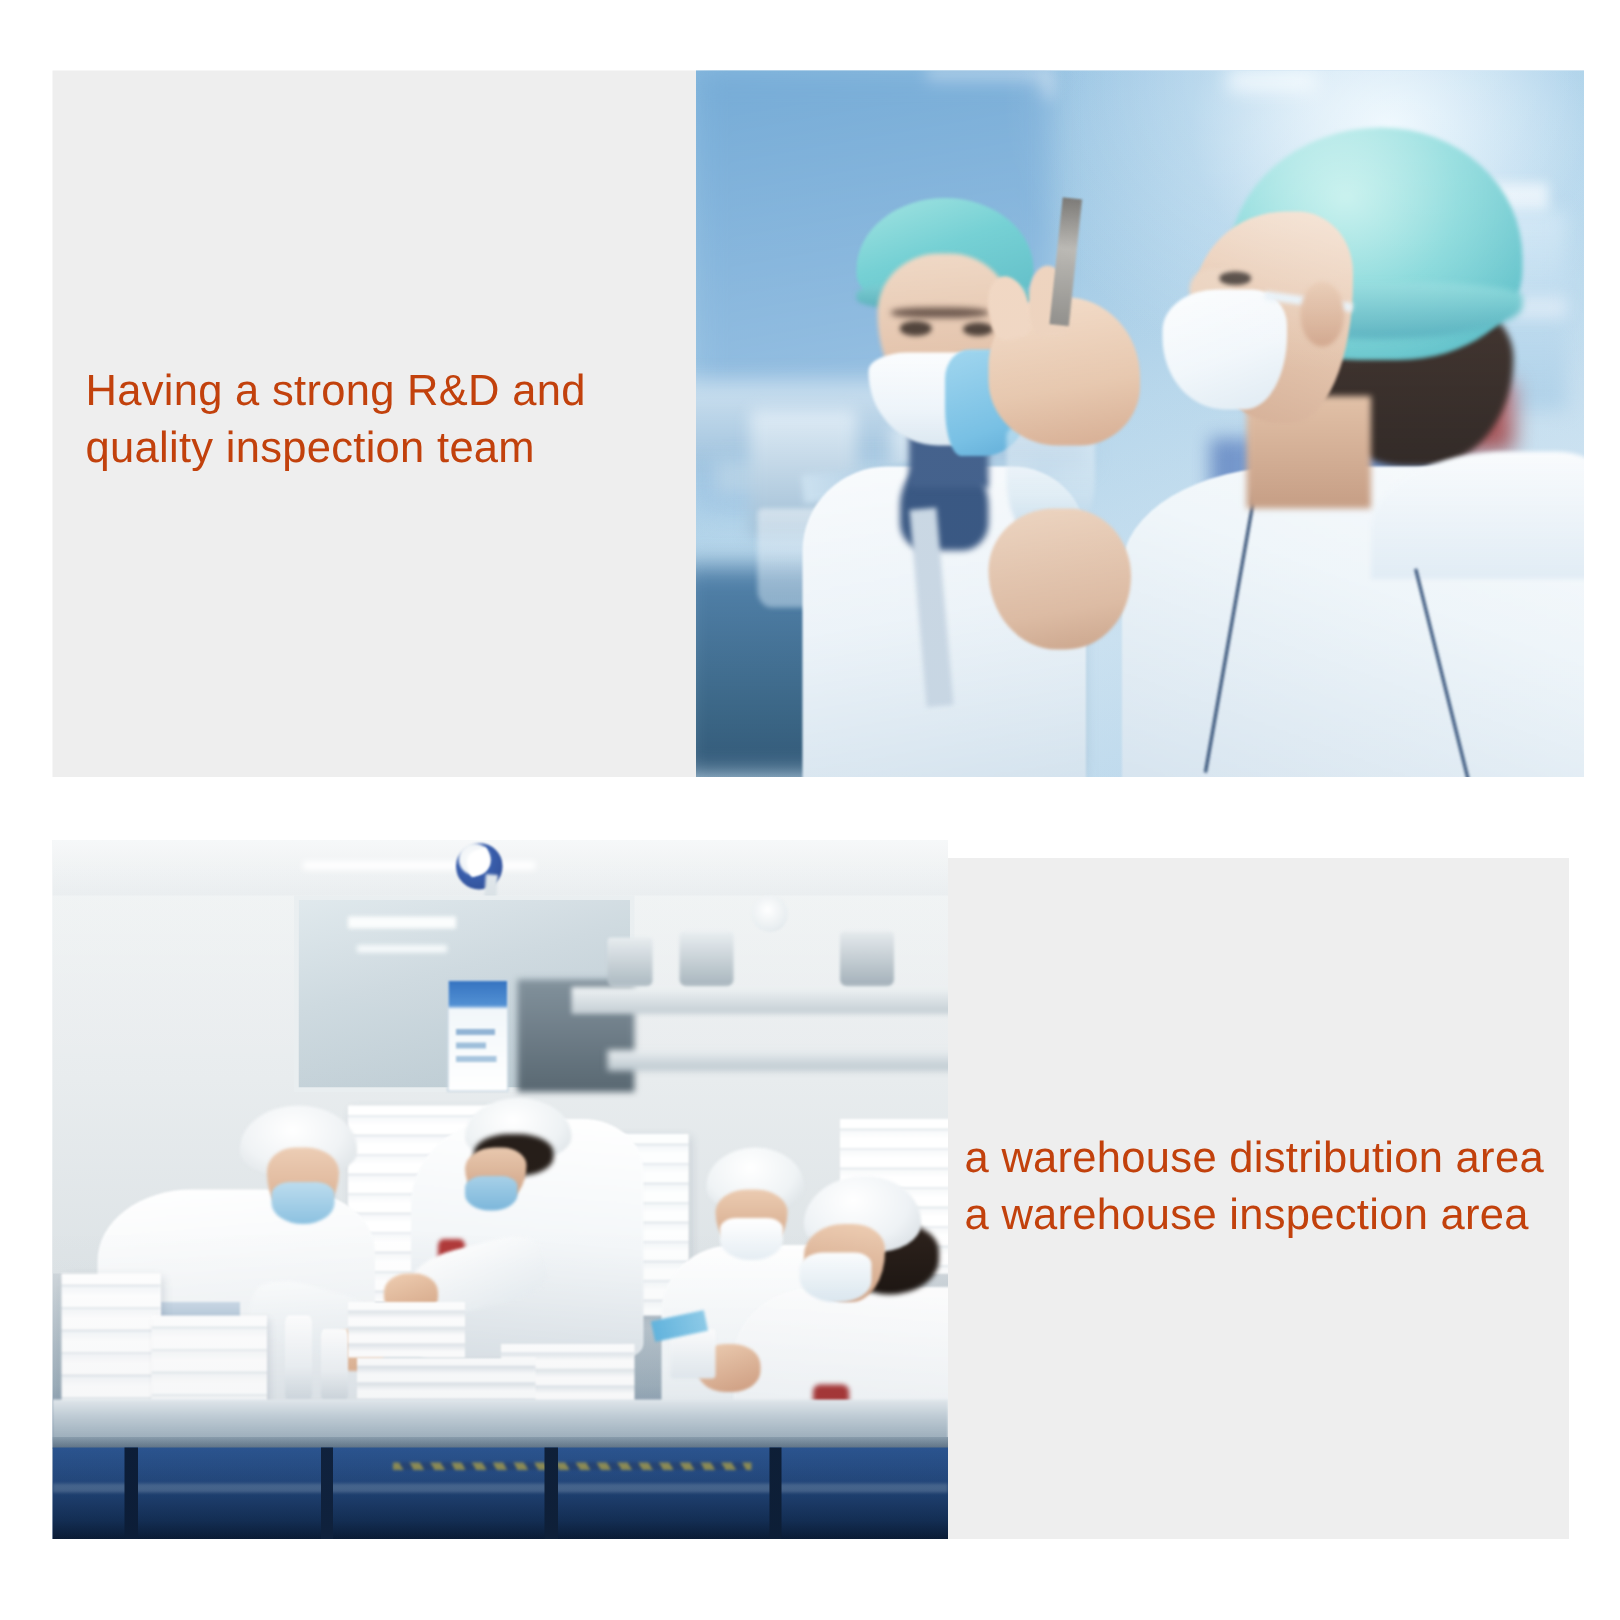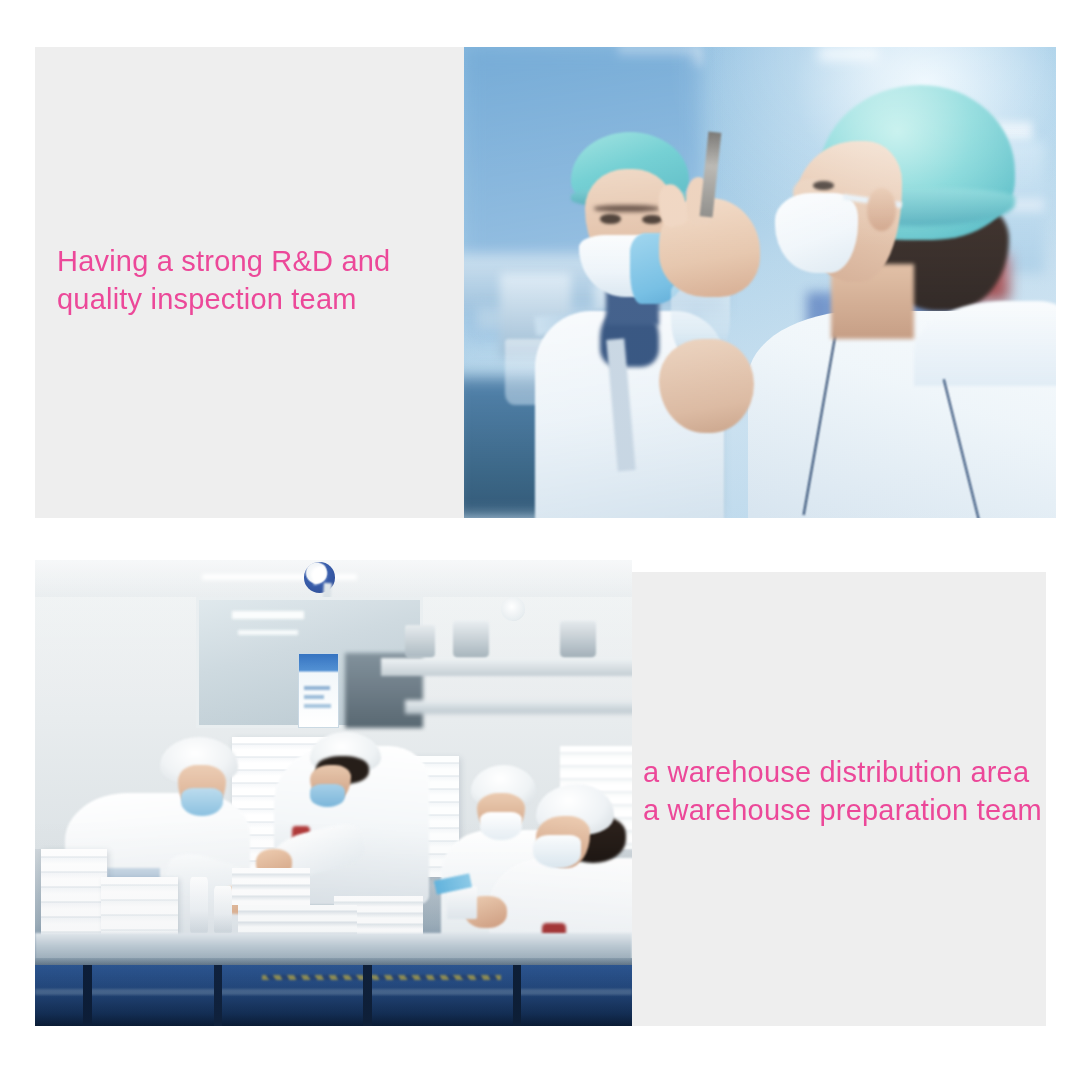--- a/index.html
+++ b/index.html
@@ -15,21 +15,21 @@
     font-family: "Liberation Sans", sans-serif;
   }
 
   .panel-gray {
     position: absolute;
     background: #eeeeee;
   }
 
   .caption {
     position: absolute;
-    color: #ec4899;
+    color: #c2410c;
     font-family: "Liberation Sans", sans-serif;
     font-size: 29px;
     line-height: 38px;
     letter-spacing: 0.2px;
     white-space: pre-line;
     font-weight: 400;
   }
 
   .photo {
     position: absolute;
@@ -729,21 +729,21 @@
   <div class="finger-1"></div>
   <div class="finger-2"></div>
   <div class="pipette"></div>
 
   <div class="glare"></div>
 </div>
 
 <div class="panel-gray" id="panel-bottom" style="left:632px; top:572px; width:414px; height:454px;"></div>
 
 <div class="caption" style="left:643px; top:753px; width:400px;">a warehouse distribution area
-a warehouse preparation team</div>
+a warehouse inspection area</div>
 
 <div class="photo" id="photo-packing">
   <div class="room-wall"></div>
   <div class="ceiling"></div>
   <div class="ceil-strip"></div>
   <div class="logo-circle"></div>
   <div class="logo-swoosh"></div>
   <div class="hose"></div>
   <div class="window"></div>
   <div class="window-light"></div>

